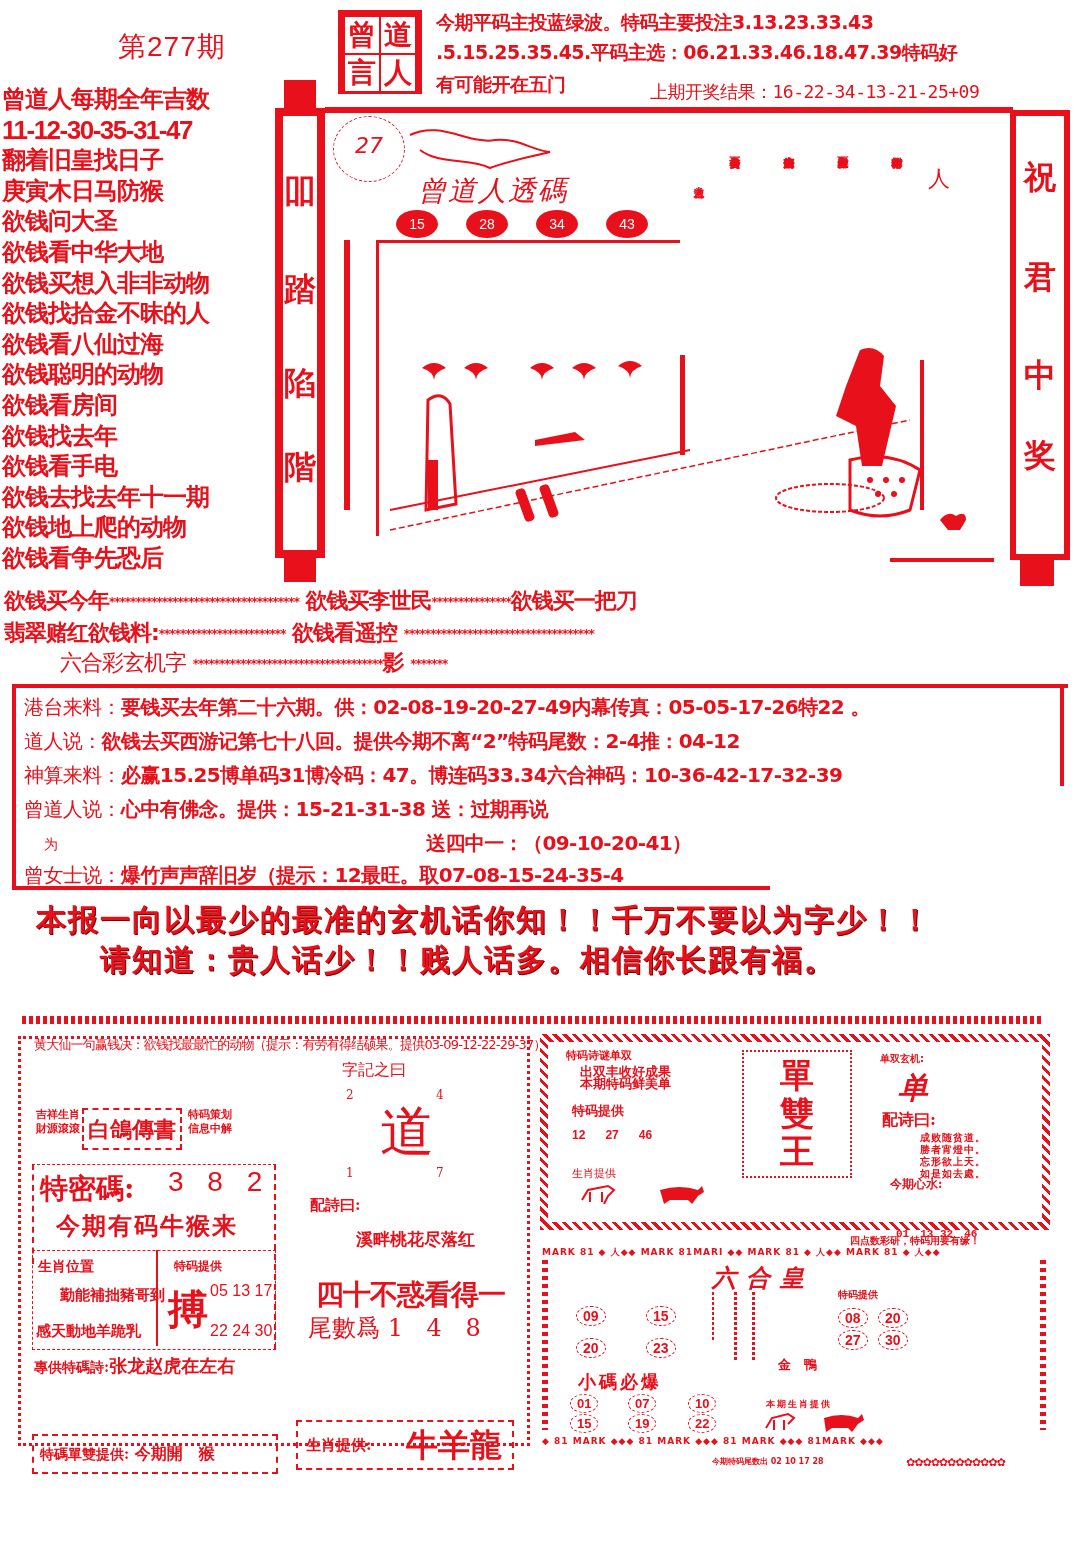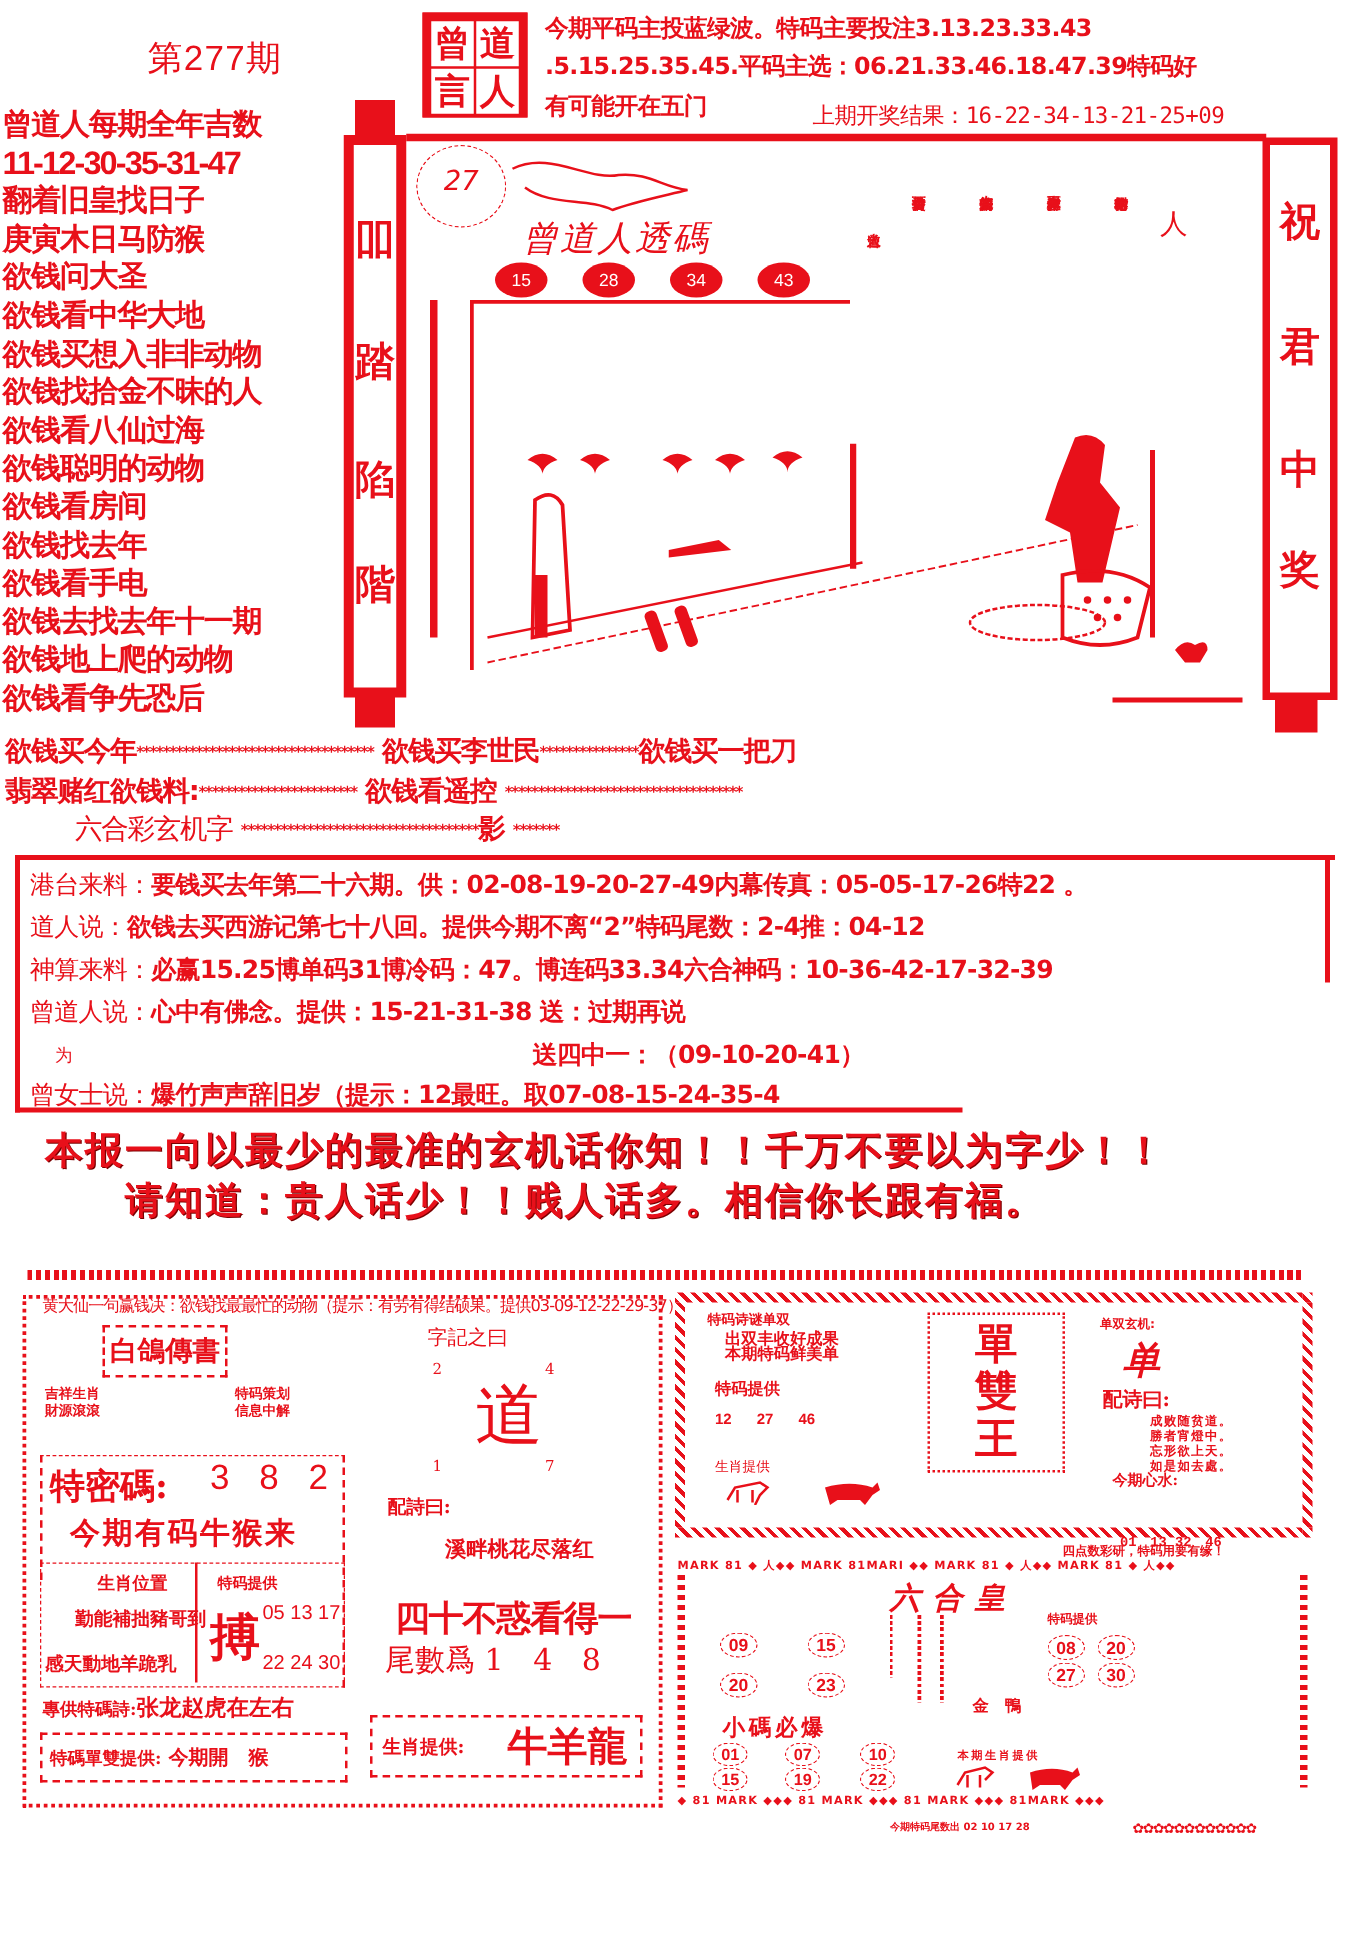--- a/index.html
+++ b/index.html
@@ -45,21 +45,21 @@
   #infobox-right { left: 1060px; top: 686px; width: 4px; height: 100px; background: #e8101a; }
   #infobox-bottom { left: 12px; top: 886px; width: 758px; height: 4px; background: #e8101a; }
   .info-line { position: absolute; left: 8px; font-size: 20px; font-weight: bold; white-space: nowrap; letter-spacing: -0.6px; }
   .info-line .lab { font-weight: normal; }
 
   
   .banner { font-family: "DejaVu Serif", serif; font-weight: bold; font-size: 30px; letter-spacing: 2px; white-space: nowrap; text-shadow: 1px 1px 0 #7a0000; }
 
   
   .dotborder { border: 3px dotted #e8101a; }
-  .dashborder { border: 2px dashed #e8101a; }
+  .dashborder { border: 2px dashed #e8101a; margin-top: 48px; }
   .stripeborder { border: 8px solid transparent; border-image: repeating-linear-gradient(45deg, #e8101a 0 3px, #fff 3px 7px) 8; }
   .small { font-size: 11px; font-weight: bold; }
   .ring { display: inline-block; border: 1px dashed #e8101a; border-radius: 50%; padding: 1px 6px; font-weight: bold; font-family: "Liberation Sans", sans-serif; }
 </style>
 </head>
 <body>
 
 <div class="abs red" id="issue">第277期</div>
 
 <div class="abs" id="seal">
@@ -210,21 +210,21 @@
 </div>
 
 <div class="abs" style="left:32px;top:1164px;width:244px;height:100px;border-left:2px dashed #e8101a;border-top:1px dashed #e8101a;"></div>
 <div class="abs red serif bold" style="left:40px;top:1170px;font-size:28px;">特密碼:</div>
 <div class="abs red" style="left:168px;top:1166px;font-size:28px;letter-spacing:8px;font-family:'Liberation Sans Narrow','Liberation Sans',sans-serif;">3 8 2</div>
 <div class="abs red bold serif" style="left:56px;top:1210px;font-size:24px;letter-spacing:2px;">今期有码牛猴来</div>
 <div class="abs" style="left:274px;top:1164px;width:2px;height:186px;border-left:2px dashed #e8101a;"></div>
 
 <div class="abs" style="left:32px;top:1250px;width:244px;height:100px;border:1px dashed #e8101a;"></div>
 <div class="abs" style="left:156px;top:1250px;width:2px;height:96px;border-left:2px solid #e8101a;"></div>
-<div class="abs red serif bold" style="left:38px;top:1258px;font-size:14px;margin-left:40px;">生肖位置</div>
+<div class="abs red serif bold" style="left:38px;top:1258px;font-size:14px;">生肖位置</div>
 <div class="abs red serif bold" style="left:36px;top:1286px;font-size:15px;margin-left:24px;">勤能補拙豬哥到</div>
 <div class="abs red serif bold" style="left:36px;top:1322px;font-size:15px;">感天動地羊跪乳</div>
 <div class="abs red serif bold" style="left:174px;top:1258px;font-size:12px;">特码提供</div>
 <div class="abs red serif bold" style="left:168px;top:1282px;font-size:40px;">搏</div>
 <div class="abs red" style="left:210px;top:1282px;font-size:16px;font-family:'Liberation Sans',sans-serif;">05 13 17</div>
 <div class="abs red" style="left:210px;top:1322px;font-size:16px;font-family:'Liberation Sans',sans-serif;">22 24 30</div>
 
 <div class="abs red" style="left:34px;top:1354px;font-size:18px;white-space:nowrap;">
   <span class="serif bold" style="font-size:14px;">專供特碼詩:</span><span class="bold">张龙赵虎在左右</span>
 </div>

